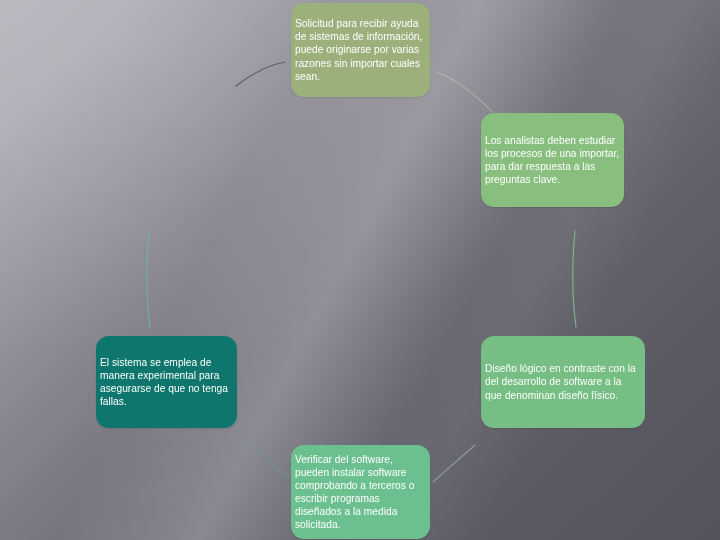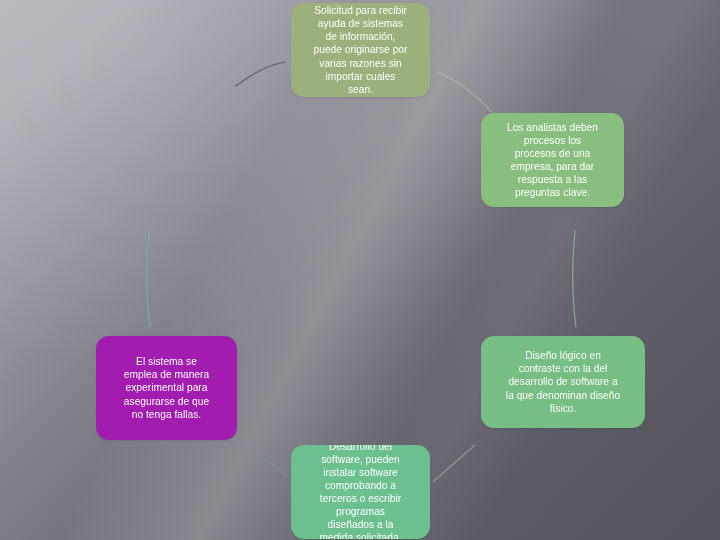--- a/index.html
+++ b/index.html
@@ -76,35 +76,35 @@
   }
 
   
   .node {
     position: absolute;
     border-radius: 13px;
     box-sizing: border-box;
     display: flex;
     align-items: center;
     justify-content: center;
-    text-align: center;
+    text-align: left;
     color: #ffffff;
     font-size: 10.2px;
     line-height: 13.1px;
     letter-spacing: 0.02px;
-    padding: 4px 22px;
+    padding: 4px 4px;
     box-shadow: 0 1px 2px rgba(0,0,0,0.10);
     overflow: hidden;
   }
   .node span { display: block; width: 100%; }
 
   .n-top    { left: 291px; top: 3px;   width: 139px; height: 94px; background: #9cb07c; }
   .n-tl     { left: 96px;  top: 111px; width: 141px; height: 96px; background: #64c3e1; }
   .n-tr     { left: 481px; top: 113px; width: 143px; height: 94px; background: #89bf7e; }
-  .n-bl     { left: 96px;  top: 336px; width: 141px; height: 104px; background: #a21caf; }
+  .n-bl     { left: 96px;  top: 336px; width: 141px; height: 92px; background: #0f766e; }
   .n-br     { left: 481px; top: 336px; width: 164px; height: 92px; background: #76be84; }
   .n-bottom { left: 291px; top: 445px; width: 139px; height: 94px; background: #6cc08f; }
 </style>
 </head>
 <body>
 
 <div id="slide">
 
   <div class="bg-base"></div>
   <div class="bg-streak"></div>
@@ -125,28 +125,28 @@
 
     <path d="M 475 445 Q 452 465 433 482" fill="none" stroke="#9ec8a6" stroke-width="1.1" stroke-linecap="round" opacity="0.6"></path>
   </svg>
 
   <div class="node n-top">
     <span>Solicitud para recibir ayuda de sistemas de información, puede originarse por varias razones sin importar cuales sean.</span>
   </div>
 
 
   <div class="node n-tr">
-    <span>Los analistas deben procesos los procesos de una empresa, para dar respuesta a las preguntas clave.</span>
+    <span>Los analistas deben estudiar los procesos de una importar, para dar respuesta a las preguntas clave.</span>
   </div>
 
   <div class="node n-bl">
     <span>El sistema se emplea de manera experimental para asegurarse de que no tenga fallas.</span>
   </div>
 
   <div class="node n-br">
     <span>Diseño lógico en contraste con la del desarrollo de software a la que denominan diseño físico.</span>
   </div>
 
   <div class="node n-bottom">
-    <span>Desarrollo del software, pueden instalar software comprobando a terceros o escribir programas diseñados a la medida solicitada.</span>
+    <span>Verificar del software, pueden instalar software comprobando a terceros o escribir programas diseñados a la medida solicitada.</span>
   </div>
 
 </div>
 
 </body></html>

